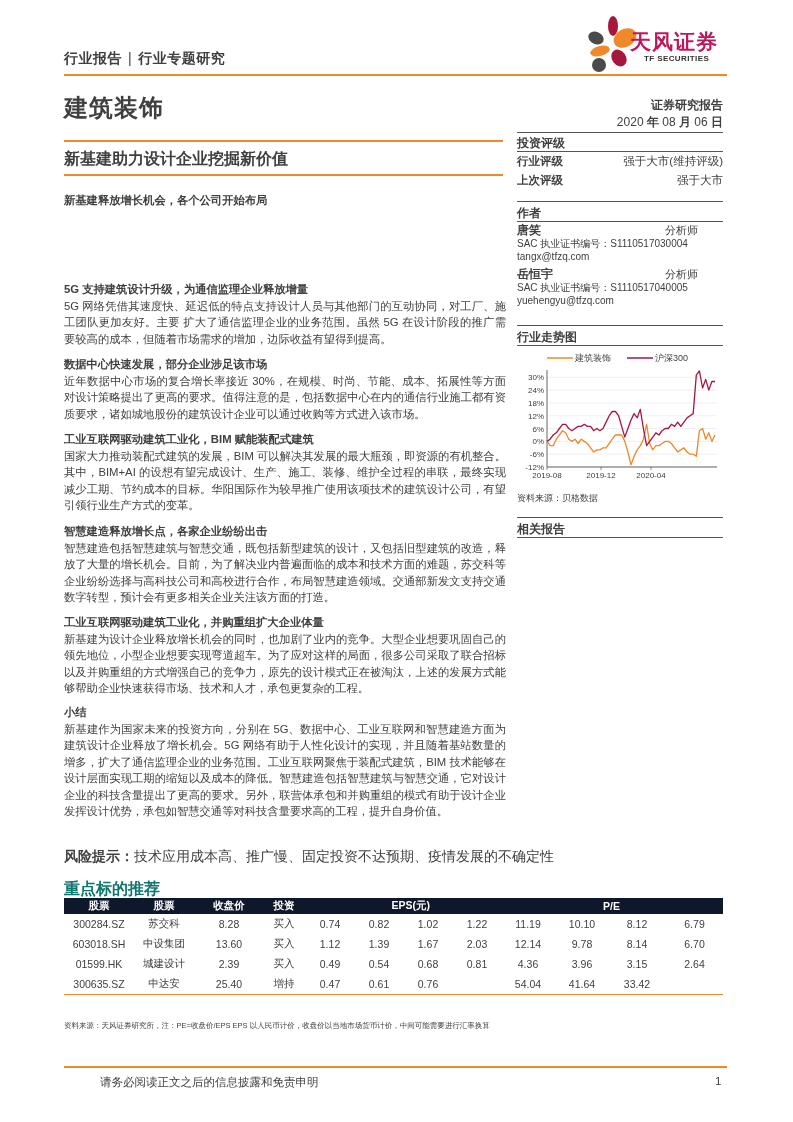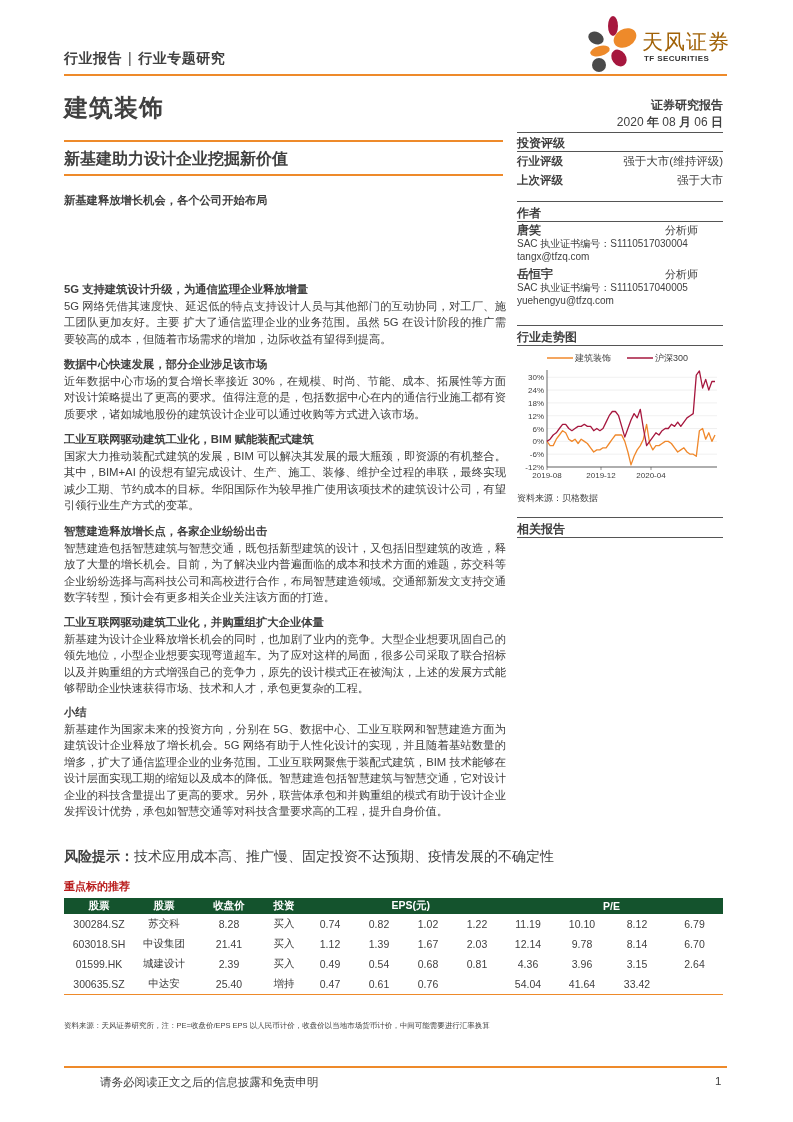--- a/index.html
+++ b/index.html
@@ -11,21 +11,21 @@
   .gray-line { position: absolute; height: 1px; background: #555; }
 
   
   .hdr-breadcrumb { left: 64px; top: 50px; font-size: 14px; font-weight: bold; color: #404040; letter-spacing: 0.5px; }
   .hdr-breadcrumb .sep { color: #404040; font-weight: normal; margin: 0 6px; }
   .hdr-sector { left: 64px; top: 92px; font-size: 24px; font-weight: bold; color: #404040; letter-spacing: 1px; }
   .hdr-title { left: 64px; top: 149px; font-size: 16px; font-weight: bold; color: #404040; }
 
   
   .logo { left: 586px; top: 14px; width: 150px; height: 58px; }
-  .logo-cn { position: absolute; left: 56px; top: 14px; font-size: 21px; font-weight: normal; color: #a16207; letter-spacing: 1px; }
+  .logo-cn { position: absolute; left: 44px; top: 14px; font-size: 21px; font-weight: bold; color: #be185d; letter-spacing: 1px; }
   .logo-en { position: absolute; left: 58px; top: 40px; font-size: 8px; font-weight: bold; color: #333; letter-spacing: 0.4px; }
   .rc-reportlabel { left: 517px; width: 206px; top: 97px; text-align: right; font-size: 12px; font-weight: bold; color: #404040; }
   .rc-date { left: 517px; width: 206px; top: 114px; text-align: right; font-size: 12px; color: #404040; }
   .rc-date b { font-weight: bold; }
   .rc-row { position: absolute; left: 517px; width: 206px; font-size: 11.5px; display: flex; justify-content: space-between; }
   .rc-row .k { font-weight: bold; color: #404040; }
   .rc-row .v { color: #404040; }
   .rc-section { position: absolute; left: 517px; width: 206px; font-size: 12px; font-weight: bold; color: #404040; }
 
   .author-block { position: absolute; left: 517px; width: 206px; font-size: 10px; color: #404040; line-height: 13px; }
@@ -34,23 +34,23 @@
 
   
   .chart-wrap { left: 517px; top: 350px; width: 206px; height: 135px; }
   .chart-src { left: 517px; top: 492px; font-size: 9px; color: #404040; }
   .sec { position: absolute; left: 64px; width: 442px; font-size: 11.3px; line-height: 16.5px; color: #404040; text-align: justify; }
   .sec h3 { font-weight: bold; font-size: 11.3px; }
   .risk { position: absolute; left: 64px; top: 848px; font-size: 14px; color: #404040; }
   .risk b { font-weight: bold; }
 
   
-  .tbl-title { left: 64px; top: 879px; font-size: 11px; font-weight: bold; color: #b91c1c; }
+  .tbl-title { left: 64px; top: 879px; font-size: 16px; font-weight: bold; color: #0f766e; }
   table.rec { position: absolute; left: 64px; top: 898px; width: 659px; border-collapse: collapse; font-size: 10.5px; color: #404040; }
-  table.rec th { background: #14532d; color: #fff; font-weight: bold; height: 16px; padding: 0; text-align: center; font-size: 10.5px; }
+  table.rec th { background: #0f172a; color: #fff; font-weight: bold; height: 16px; padding: 0; text-align: center; font-size: 10.5px; }
   table.rec td { height: 20px; text-align: center; padding: 0; }
   table.rec tr.h2 th { border-top: 1px solid #fff; }
   table.rec tbody tr:last-child td { border-bottom: 1.5px solid #EE8A2A; }
   .tbl-note { left: 64px; top: 1021px; font-size: 7.5px; color: #404040; }
 
   
   .footer-text { left: 100px; top: 1075px; font-size: 11.5px; color: #404040; }
   .footer-page { left: 715px; top: 1075px; font-size: 11.5px; color: #404040; }
 </style>
 </head>
@@ -229,21 +229,21 @@
       <td>1.02</td>
       <td>1.22</td>
       <td>11.19</td>
       <td>10.10</td>
       <td>8.12</td>
       <td>6.79</td>
     </tr>
     <tr>
       <td>603018.SH</td>
       <td>中设集团</td>
-      <td>21.41</td>
+      <td>13.60</td>
       <td>买入</td>
       <td>1.12</td>
       <td>1.39</td>
       <td>1.67</td>
       <td>2.03</td>
       <td>12.14</td>
       <td>9.78</td>
       <td>8.14</td>
       <td>6.70</td>
     </tr>

